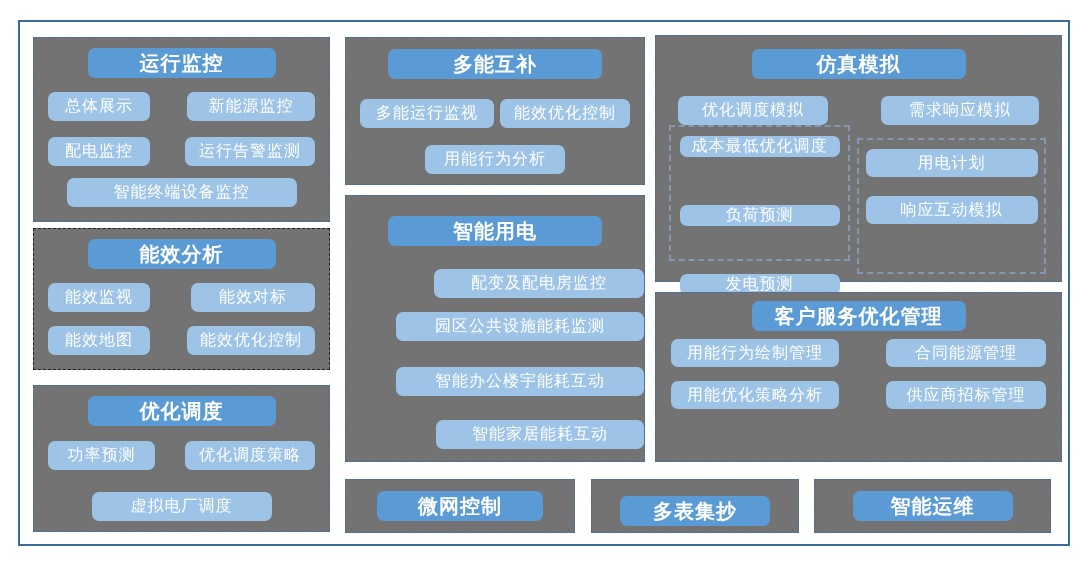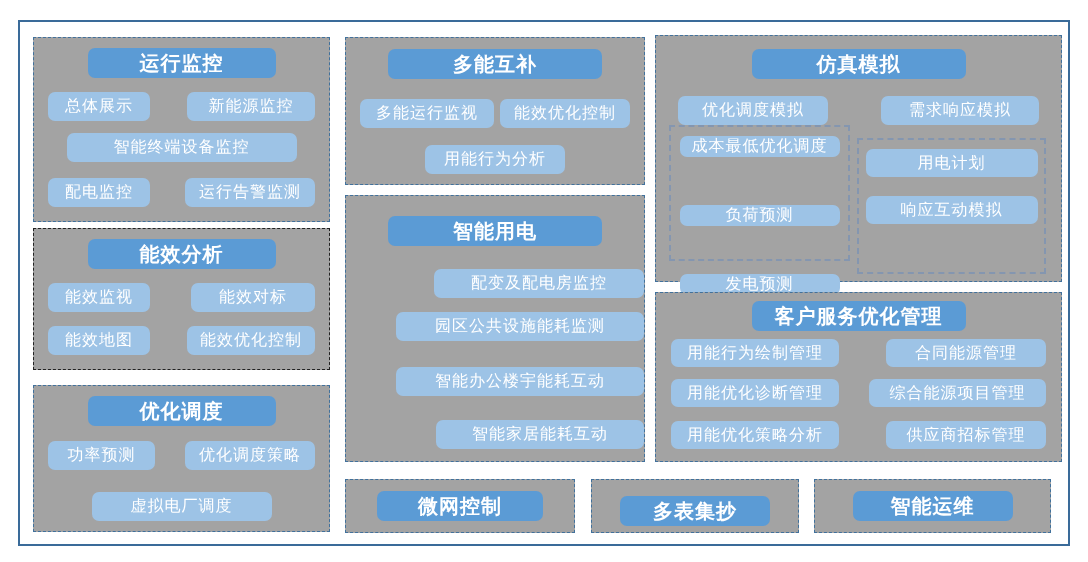--- a/index.html
+++ b/index.html
@@ -6,21 +6,21 @@
   body{
     width:1088px;height:562px;position:relative;background:#ffffff;
     font-family:"Liberation Sans","DejaVu Sans",sans-serif;
     overflow:hidden;
   }
   .outer-panel{
     position:absolute;left:18px;top:20px;width:1048px;height:522px;
     border:2px solid #3a6b99;background:#ffffff;
   }
   .sec{
-    position:absolute;border:1px dashed #41719c;background:#a3a3a3;
+    position:absolute;border:1px dashed #41719c;background:#737373;
     box-sizing:border-box;
   }
   .sec.dark{border:1px dashed #222222;}
   .hdr{
     background:#5b9bd5;color:#ffffff;font-weight:bold;font-size:20px;
     border-radius:7px;height:30px;display:flex;align-items:center;
     justify-content:center;margin-left:auto;margin-right:auto;
     letter-spacing:1px;
   }
   .itm{
@@ -41,26 +41,26 @@
 <body>
 
 <div class="outer-panel"></div>
 
 <div class="sec" style="left:33px;top:37px;width:297px;height:185px;">
   <div class="hdr" style="width:188px;margin-top:10px;">运行监控</div>
   <div class="row" style="margin-top:14px;">
     <div class="itm" style="width:102px;">总体展示</div>
     <div class="itm" style="width:128px;">新能源监控</div>
   </div>
-  <div class="row center" style="margin-top:12px;">
-    <div class="itm" style="width:230px;">智能终端设备监控</div>
-  </div>
   <div class="row" style="margin-top:16px;">
     <div class="itm" style="width:102px;">配电监控</div>
     <div class="itm" style="width:130px;">运行告警监测</div>
+  </div>
+  <div class="row center" style="margin-top:12px;">
+    <div class="itm" style="width:230px;">智能终端设备监控</div>
   </div>
 </div>
 
 <div class="sec dark" style="left:33px;top:228px;width:297px;height:142px;">
   <div class="hdr" style="width:188px;margin-top:10px;">能效分析</div>
   <div class="row" style="margin-top:14px;">
     <div class="itm" style="width:102px;">能效监视</div>
     <div class="itm" style="width:124px;">能效对标</div>
   </div>
   <div class="row" style="margin-top:14px;">
@@ -115,24 +115,20 @@
     <div class="itm" style="width:172px;margin-top:19px;">响应互动模拟</div>
   </div>
 </div>
 
 <div class="sec" style="left:655px;top:292px;width:407px;height:170px;">
   <div class="hdr" style="width:214px;margin-top:8px;">客户服务优化管理</div>
   <div class="row" style="margin-top:8px;padding:0 15px;">
     <div class="itm" style="width:168px;height:28px;">用能行为绘制管理</div>
     <div class="itm" style="width:160px;height:28px;">合同能源管理</div>
   </div>
-  <div class="row" style="margin-top:12px;padding:0 15px;">
-    <div class="itm" style="width:168px;height:28px;">用能优化诊断管理</div>
-    <div class="itm" style="width:177px;height:28px;">综合能源项目管理</div>
-  </div>
   <div class="row" style="margin-top:14px;padding:0 15px;">
     <div class="itm" style="width:168px;height:28px;">用能优化策略分析</div>
     <div class="itm" style="width:160px;height:28px;">供应商招标管理</div>
   </div>
 </div>
 
 <div class="sec" style="left:345px;top:479px;width:230px;height:54px;">
   <div class="hdr" style="width:166px;margin-top:11px;">微网控制</div>
 </div>
 

